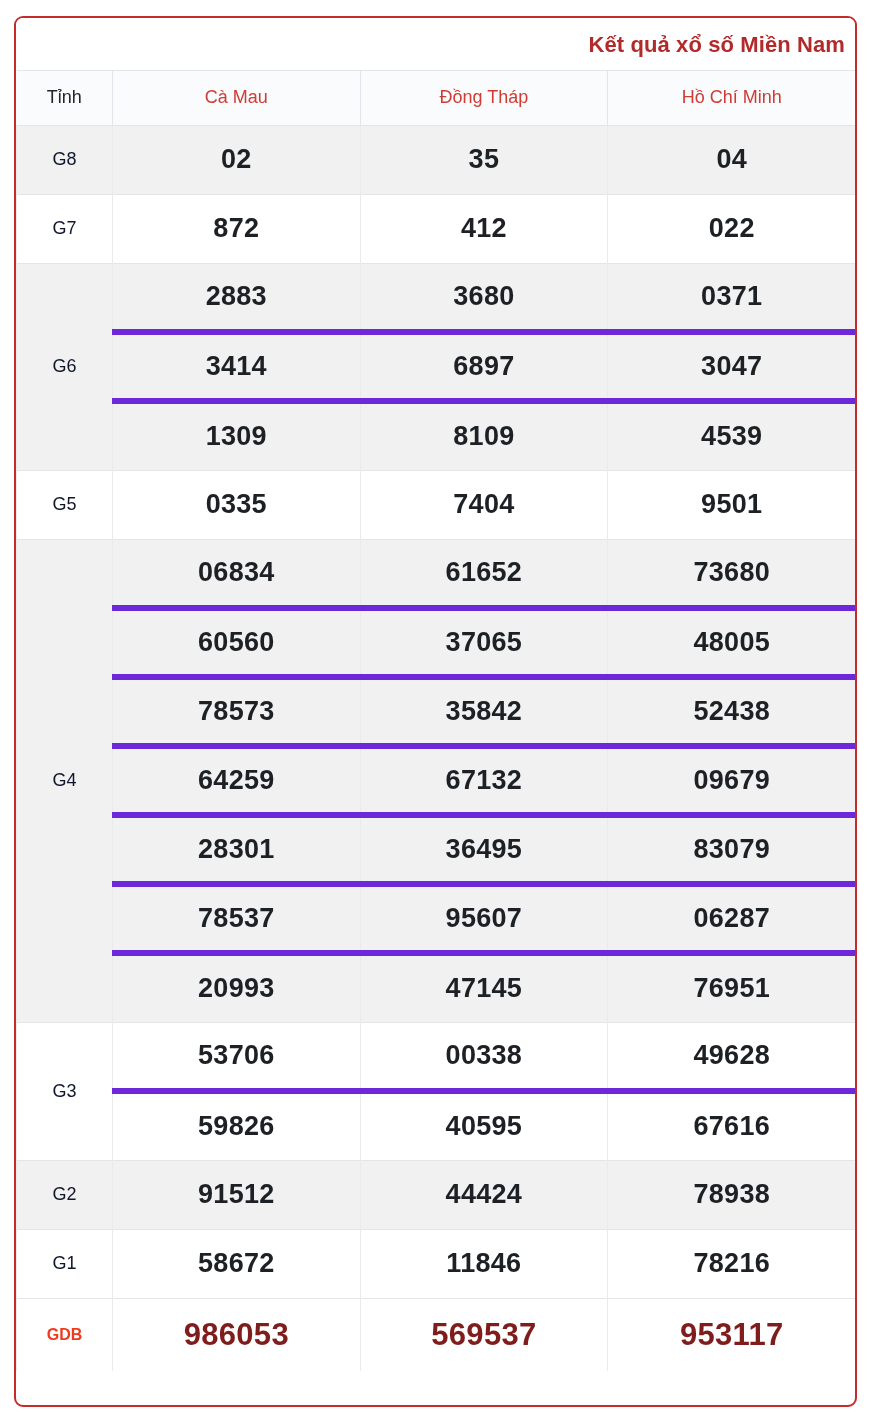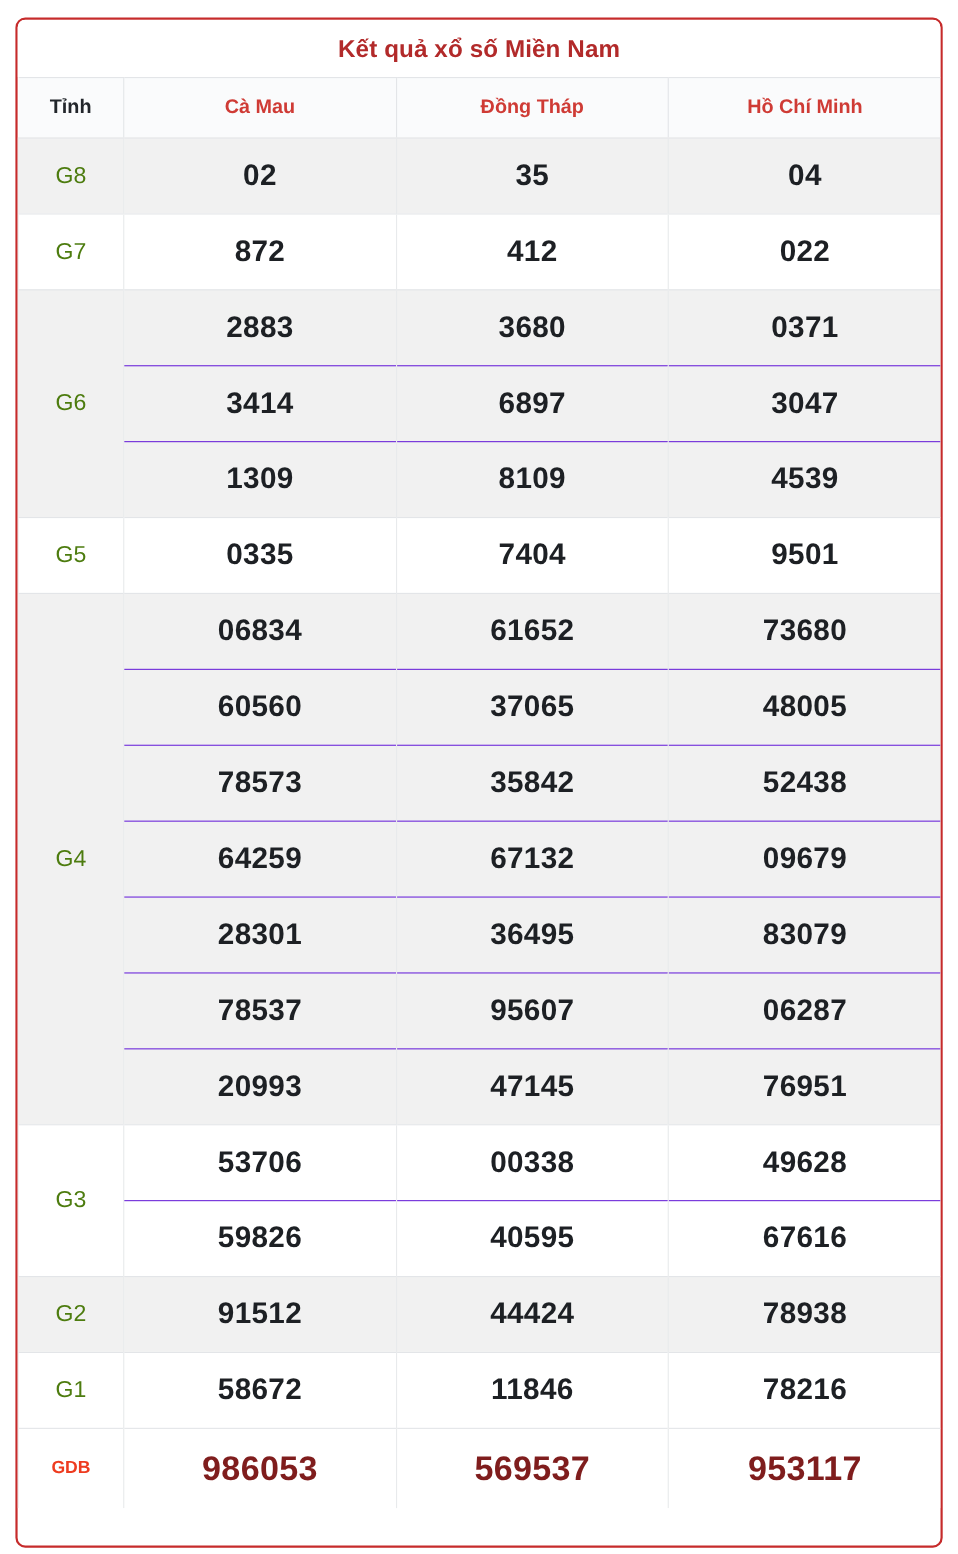--- a/index.html
+++ b/index.html
@@ -37,20 +37,21 @@
     text-align: center;
     background: #ffffff;
   }
 
   .card-title {
     font-size: 22px;
     font-weight: bold;
     color: #b22a2a;
     letter-spacing: 0.1px;
     line-height: 1.35;
+    text-align: right;
   }
 
   .breadcrumb {
     margin-top: 5px;
     font-size: 19px;
     color: #cf3b35;
     line-height: 1.4;
     white-space: nowrap;
   }
   .breadcrumb .crumb { color: #cf3b35; }
@@ -69,54 +70,54 @@
   table.lotto col.c-prize { width: 96px; }
   table.lotto col.c-prov  { width: 247.6px; }
 
   table.lotto thead th {
     background: #fafbfc;
     border-top: 1px solid #e3e5e8;
     border-bottom: 1px solid #e3e5e8;
     border-left: 1px solid #e3e5e8;
     height: 55px;
     font-size: 18px;
-    font-weight: bold;
+    font-weight: normal;
     color: #cf3b35;
     text-align: center;
     vertical-align: middle;
   }
   table.lotto thead th.th-prize {
     border-left: none;
     color: #22262b;
     font-size: 18px;
   }
 
   table.lotto td {
     border-left: 1px solid #e8eaec;
     text-align: center;
     vertical-align: middle;
     height: 69px;
   }
 
   td.prize-label {
     border-left: none;
-    font-size: 21px;
-    color: #4d7c0f;
+    font-size: 18px;
+    color: #0f172a;
     font-weight: normal;
   }
 
   td.num {
     font-size: 27px;
     font-weight: bold;
     color: #1d2024;
     letter-spacing: 0.3px;
   }
 
   
-  tr.sub td { border-top: 1px solid #6d28d9; }
+  tr.sub td { border-top: 6px solid #6d28d9; }
 
   
   tr.group-start > td,
   tr.group-start > th { border-top: 1px solid #e3e5e8; }
 
   
   tr.shaded td { background: #f1f1f1; }
   tr.plain  td { background: #ffffff; }
 
   

